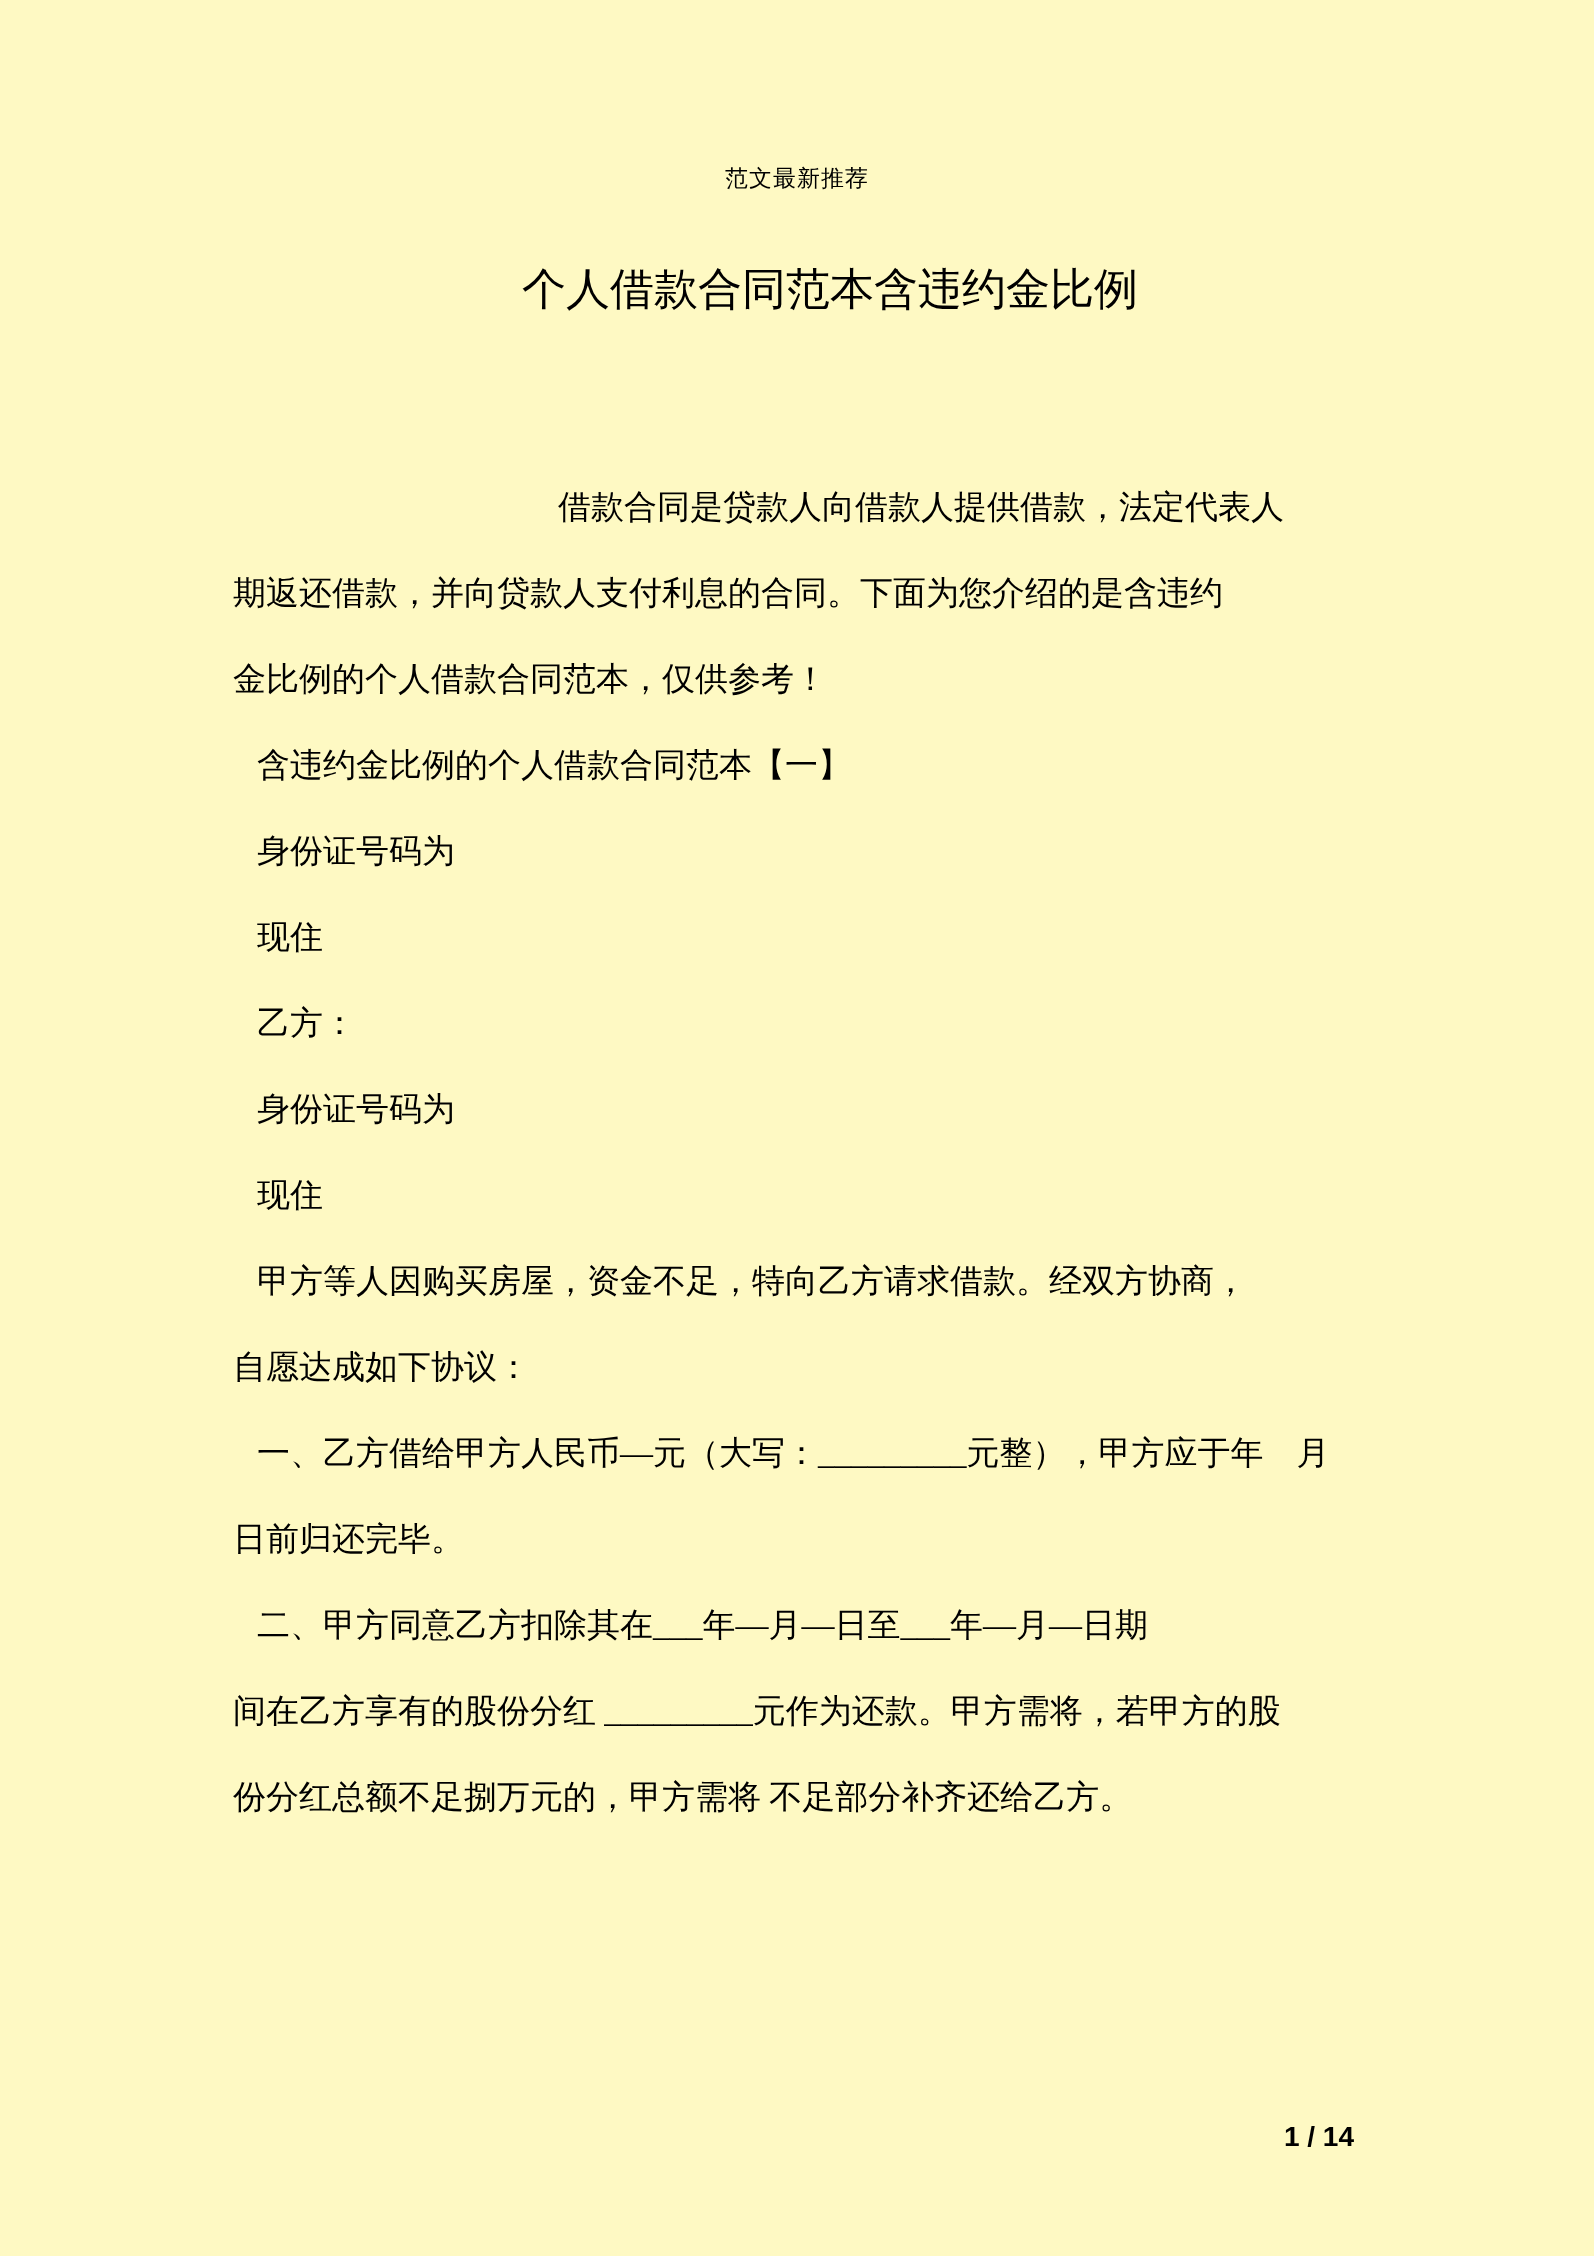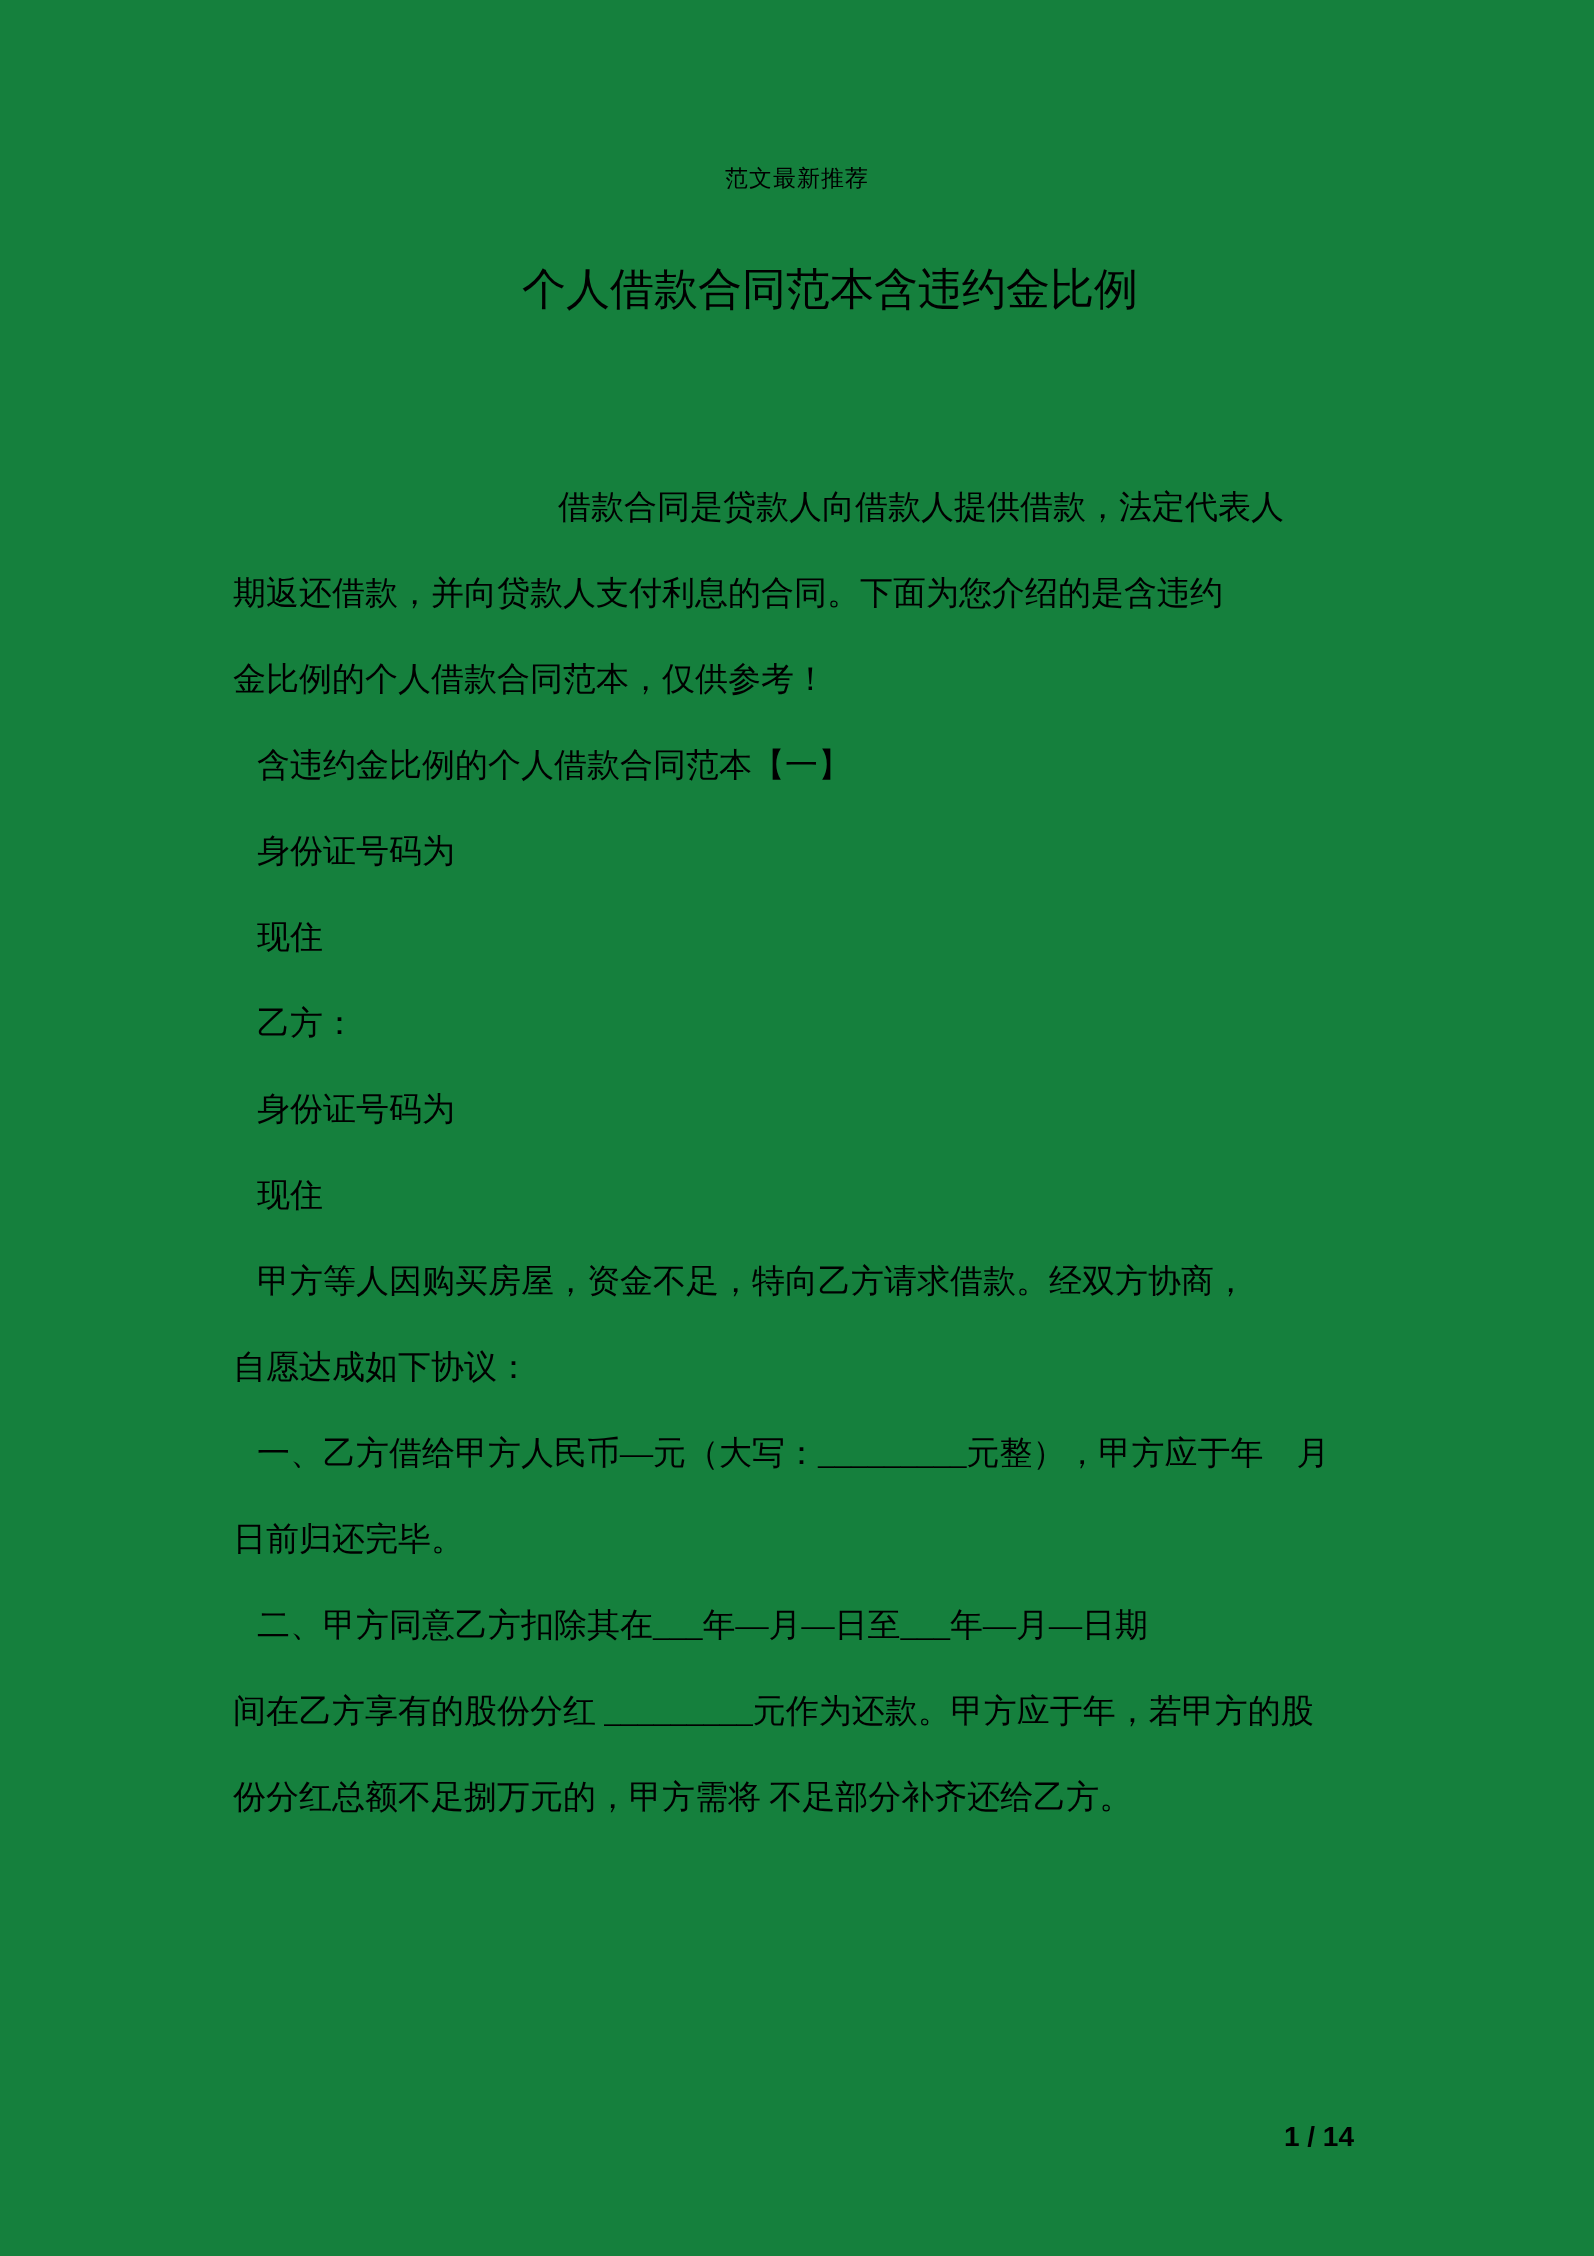--- a/index.html
+++ b/index.html
@@ -4,21 +4,21 @@
 <style>
   html, body {
     margin: 0;
     padding: 0;
     background: #ffffff;
   }
   .page {
     position: relative;
     width: 1594px;
     height: 2256px;
-    background: #15803d;
+    background: #fef9c3;
     color: #000000;
     font-family: "Liberation Serif", "DejaVu Serif", serif;
     overflow: hidden;
   }
   .header-note {
     position: absolute;
     top: 163px;
     left: 0;
     width: 100%;
     text-align: center;
@@ -79,18 +79,18 @@
       <div class="line indent-para">身份证号码为</div>
       <div class="line indent-para">现住</div>
       <div class="line indent-para">乙方：</div>
       <div class="line indent-para">身份证号码为</div>
       <div class="line indent-para">现住</div>
       <div class="line indent-para">甲方等人因购买房屋，资金不足，特向乙方请求借款。经双方协商，</div>
       <div class="line indent-flush">自愿达成如下协议：</div>
       <div class="line indent-para">一、乙方借给甲方人民币—元（大写：_________元整），甲方应于年　月</div>
       <div class="line indent-flush">日前归还完毕。</div>
       <div class="line indent-para">二、甲方同意乙方扣除其在___年—月—日至___年—月—日期</div>
-      <div class="line indent-flush">间在乙方享有的股份分红 _________元作为还款。甲方应于年，若甲方的股</div>
+      <div class="line indent-flush">间在乙方享有的股份分红 _________元作为还款。甲方需将，若甲方的股</div>
       <div class="line indent-flush">份分红总额不足捌万元的，甲方需将 不足部分补齐还给乙方。</div>
     </div>
 
   <div class="page-number">1 / 14</div>
 </div>
 
 </body></html>

